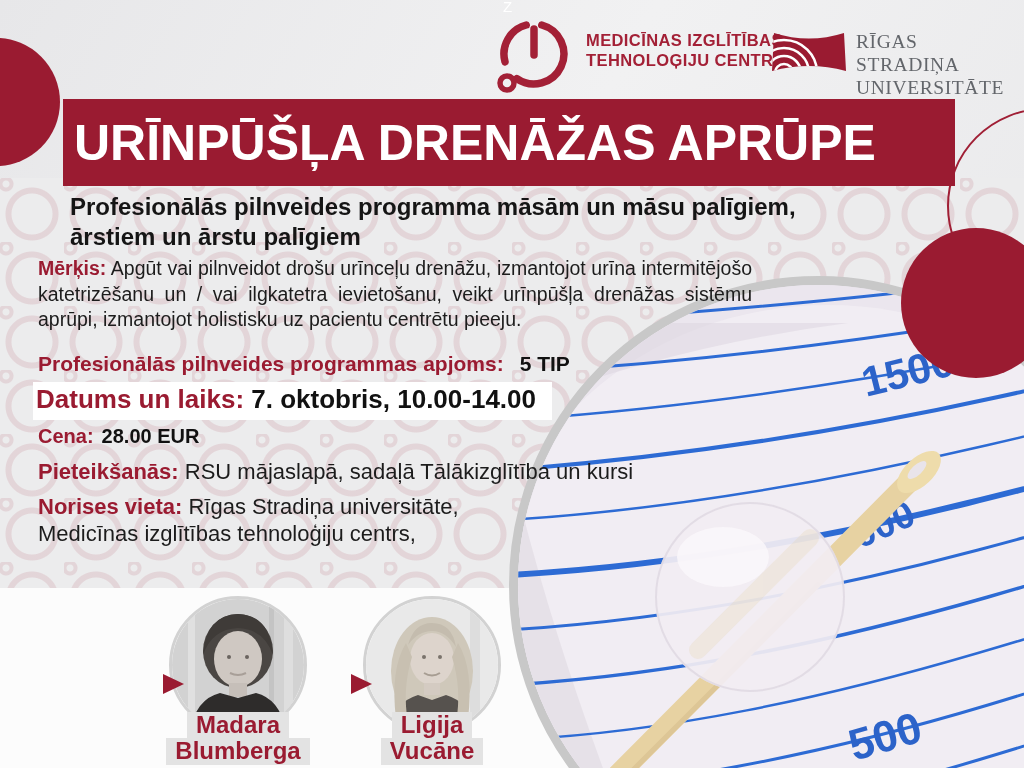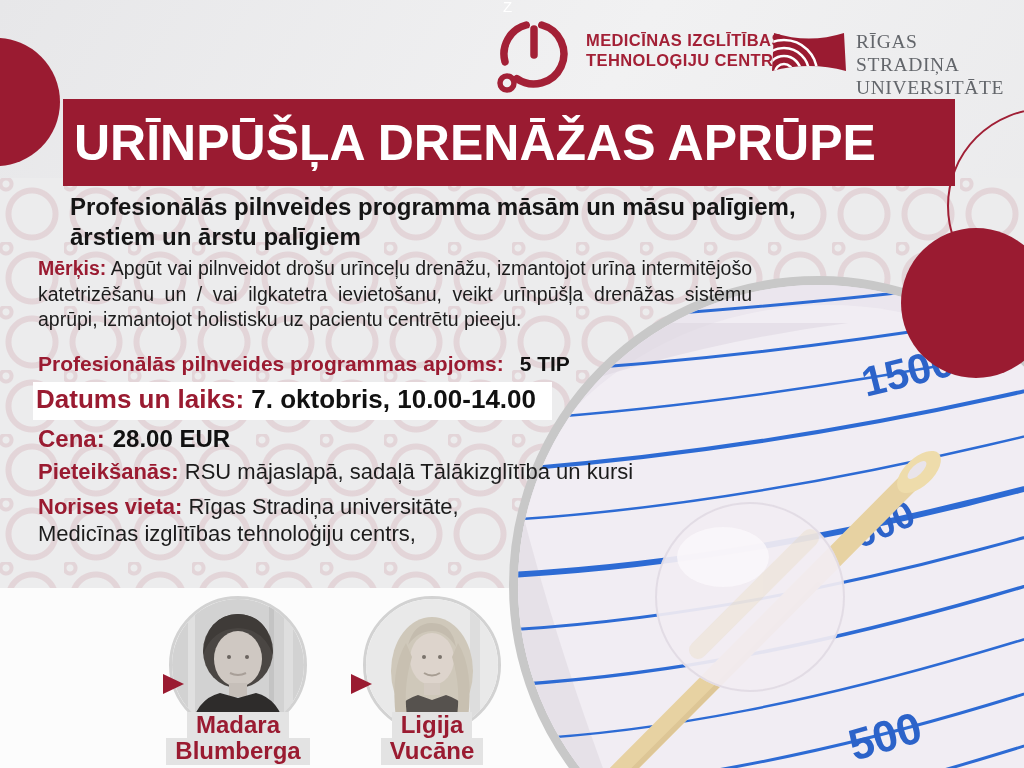--- a/index.html
+++ b/index.html
@@ -33,21 +33,21 @@
   
   .banner{left:63px; top:99px; width:892px; height:87px; background:#9a1b31; z-index:4; display:flex; align-items:center;}
   .banner h1{margin:0 0 0 11px; color:#ffffff; font-size:50px; letter-spacing:0px; font-weight:bold; white-space:nowrap;}
   .subtitle{left:70px; top:192px; font-size:24px; font-weight:bold; color:#151515; line-height:30px; z-index:5;}
   
   .goal{left:38px; top:256px; width:714px; font-size:19.5px; line-height:25.5px; color:#1c1c1c; text-align:justify; z-index:5;}
   .lbl{color:#9a1b31; font-weight:bold;}
   .scope{left:38px; top:352px; font-size:21px; font-weight:bold; color:#111; z-index:5;}
   .scope .val{margin-left:16px;}
   .datums{left:33px; top:382px; background:#ffffff; padding:2px 16px 5px 3px; font-size:26px; font-weight:bold; color:#111; z-index:5;}
-  .cena{left:38px; top:425px; font-size:24px; font-weight:bold; color:#111; z-index:5;}
+  .cena{left:38px; top:425px; font-size:20px; font-weight:bold; color:#111; z-index:5;}
   .cena .val{margin-left:8px;}
   .piet{left:38px; top:459px; font-size:22px; color:#1c1c1c; z-index:5;}
   .norises{left:38px; top:493px; font-size:22px; line-height:27px; color:#1c1c1c; z-index:5;}
   
   .big-photo{left:509px; top:276px; width:600px; height:600px; border-radius:50%; border:9px solid #c8c8c8; overflow:hidden; z-index:2; background:#ebe6ee;}
   
   .lektores-label{left:38px; top:596px; font-size:27px; font-weight:bold; color:#9a1b31; z-index:5;}
   .portrait{width:132px; height:132px; border-radius:50%; border:3px solid #d2d2d2; overflow:hidden; z-index:5;}
   .p1{left:169px; top:596px;} .p2{left:363px; top:596px;}
   .arrow{width:0; height:0; border-top:10px solid transparent; border-bottom:10px solid transparent; border-left:21px solid #9a1b31; z-index:6;}

